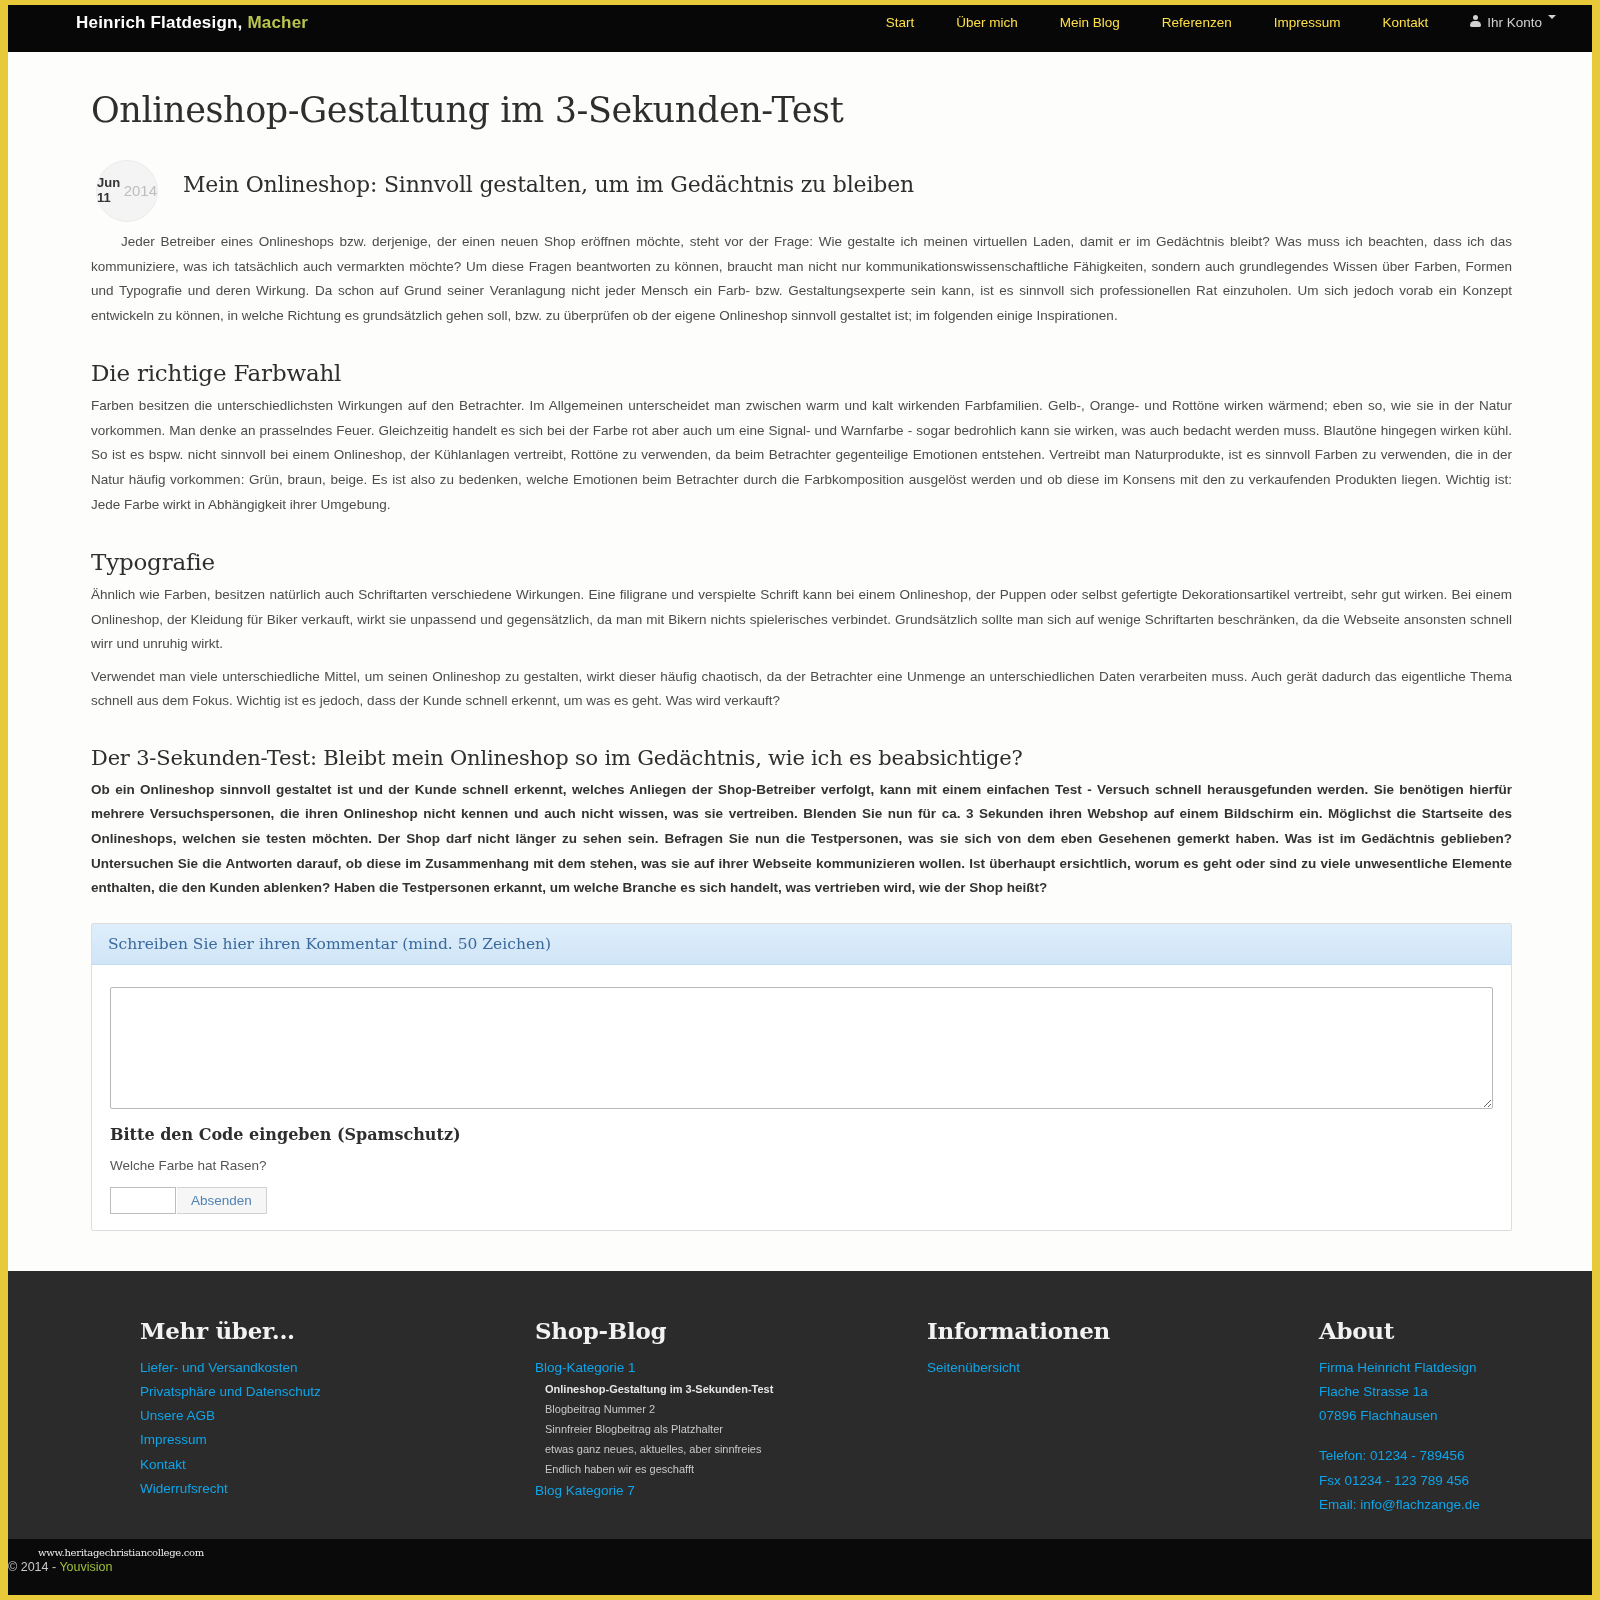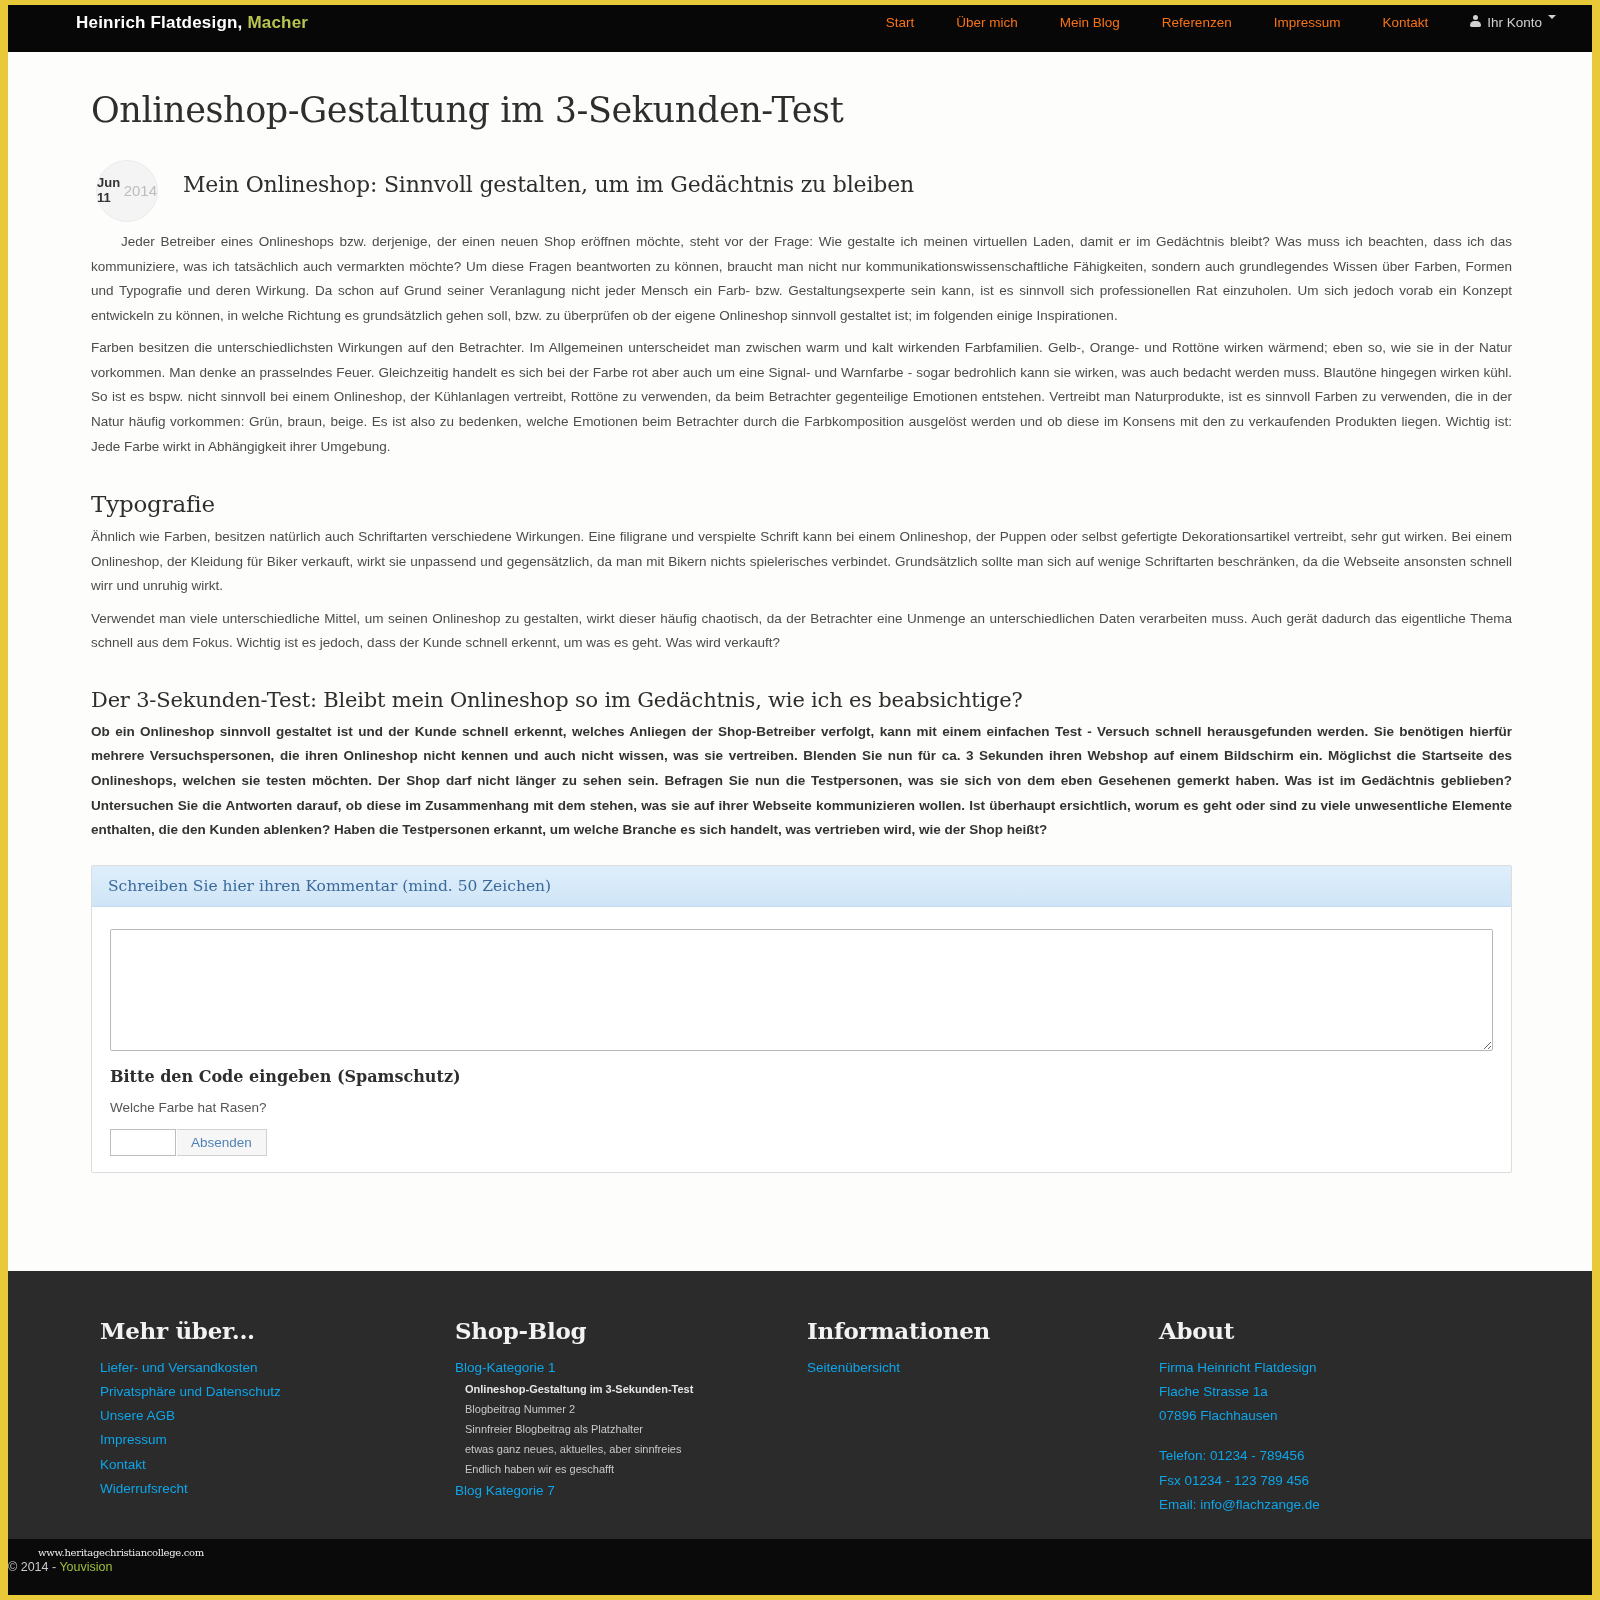--- a/index.html
+++ b/index.html
@@ -27,21 +27,21 @@
   }
   .brand {
     font-size:17px; font-weight:bold; color:#ffffff;
     letter-spacing:0.2px; white-space:nowrap;
   }
   .brand .accent { color:#b9c44f; font-weight:bold; }
   .nav-links {
     margin-left:auto; display:flex; align-items:center; gap:0px;
   }
   .nav-links a {
-    color:#f97316; font-size:13.5px; text-decoration:none;
+    color:#fde047; font-size:13.5px; text-decoration:none;
     padding:0 21px; white-space:nowrap; line-height:47px;
   }
   .nav-account { display:flex; align-items:flex-start; gap:6px; padding:0 18px 0 21px; }
   .nav-account .lbl { color:#d2d2d2; font-size:13.5px; }
   .user-icon { display:inline-block; width:11px; height:13px; position:relative; }
   .user-icon::before{ content:""; position:absolute; left:3px; top:0; width:5px; height:5px; border-radius:50%; background:#d2d2d2; }
   .user-icon::after{ content:""; position:absolute; left:0; top:6px; width:11px; height:6px; border-radius:5px 5px 2px 2px; background:#d2d2d2; }
   .caret { width:0;height:0;border-left:4px solid transparent;border-right:4px solid transparent;border-top:4px solid #d2d2d2; }
 
   
@@ -119,21 +119,21 @@
     background:#f6f6f6; color:#4f82b5; font-size:13.5px;
     font-family:"Liberation Sans",sans-serif; cursor:pointer;
   }
 
   
   .footer {
     flex:0 0 auto; background:#2b2b2b; color:#cfcfcf;
     padding:46px 80px 20px 92px;
     display:flex;
   }
-  .fcol { flex:0 0 auto; }
+  .fcol { flex:0 0 auto;margin-left:40px; }
   .fcol.c1 { width:355px; }
   .fcol.c2 { width:352px; }
   .fcol.c3 { width:352px; }
   .fcol.c4 { width:auto; }
   .fcol h4 {
     font-family:"DejaVu Serif", serif; font-weight:bold;
     font-size:23px; color:#f2f2f2; margin:0 0 14px 0; letter-spacing:-0.3px;
   }
   .fcol a, .fcol .txt {
     display:block; color:#0ea5e9; font-size:13.5px;
@@ -189,20 +189,21 @@
     <div class="post-head">
       <div class="date-badge">
         <span class="d">Jun 11</span>
         <span class="y">2014</span>
       </div>
       <h2 class="post-title">Mein Onlineshop: Sinnvoll gestalten, um im Gedächtnis zu bleiben</h2>
     </div>
 
     <p class="body indent">Jeder Betreiber eines Onlineshops bzw. derjenige, der einen neuen Shop eröffnen möchte, steht vor der Frage: Wie gestalte ich meinen virtuellen Laden, damit er im Gedächtnis bleibt? Was muss ich beachten, dass ich das kommuniziere, was ich tatsächlich auch vermarkten möchte? Um diese Fragen beantworten zu können, braucht man nicht nur kommunikationswissenschaftliche Fähigkeiten, sondern auch grundlegendes Wissen über Farben, Formen und Typografie und deren Wirkung. Da schon auf Grund seiner Veranlagung nicht jeder Mensch ein Farb- bzw. Gestaltungsexperte sein kann, ist es sinnvoll sich professionellen Rat einzuholen. Um sich jedoch vorab ein Konzept entwickeln zu können, in welche Richtung es grundsätzlich gehen soll, bzw. zu überprüfen ob der eigene Onlineshop sinnvoll gestaltet ist; im folgenden einige Inspirationen.</p>
 
+    <h3 class="section">Die richtige Farbwahl</h3>
     <p class="body">Farben besitzen die unterschiedlichsten Wirkungen auf den Betrachter. Im Allgemeinen unterscheidet man zwischen warm und kalt wirkenden Farbfamilien. Gelb-, Orange- und Rottöne wirken wärmend; eben so, wie sie in der Natur vorkommen. Man denke an prasselndes Feuer. Gleichzeitig handelt es sich bei der Farbe rot aber auch um eine Signal- und Warnfarbe - sogar bedrohlich kann sie wirken, was auch bedacht werden muss. Blautöne hingegen wirken kühl. So ist es bspw. nicht sinnvoll bei einem Onlineshop, der Kühlanlagen vertreibt, Rottöne zu verwenden, da beim Betrachter gegenteilige Emotionen entstehen. Vertreibt man Naturprodukte, ist es sinnvoll Farben zu verwenden, die in der Natur häufig vorkommen: Grün, braun, beige. Es ist also zu bedenken, welche Emotionen beim Betrachter durch die Farbkomposition ausgelöst werden und ob diese im Konsens mit den zu verkaufenden Produkten liegen. Wichtig ist: Jede Farbe wirkt in Abhängigkeit ihrer Umgebung.</p>
 
     <h3 class="section">Typografie</h3>
     <p class="body">Ähnlich wie Farben, besitzen natürlich auch Schriftarten verschiedene Wirkungen. Eine filigrane und verspielte Schrift kann bei einem Onlineshop, der Puppen oder selbst gefertigte Dekorationsartikel vertreibt, sehr gut wirken. Bei einem Onlineshop, der Kleidung für Biker verkauft, wirkt sie unpassend und gegensätzlich, da man mit Bikern nichts spielerisches verbindet. Grundsätzlich sollte man sich auf wenige Schriftarten beschränken, da die Webseite ansonsten schnell wirr und unruhig wirkt.</p>
 
     <p class="body">Verwendet man viele unterschiedliche Mittel, um seinen Onlineshop zu gestalten, wirkt dieser häufig chaotisch, da der Betrachter eine Unmenge an unterschiedlichen Daten verarbeiten muss. Auch gerät dadurch das eigentliche Thema schnell aus dem Fokus. Wichtig ist es jedoch, dass der Kunde schnell erkennt, um was es geht. Was wird verkauft?</p>
 
     <h3 class="section small">Der 3-Sekunden-Test: Bleibt mein Onlineshop so im Gedächtnis, wie ich es beabsichtige?</h3>
     <p class="body bold">Ob ein Onlineshop sinnvoll gestaltet ist und der Kunde schnell erkennt, welches Anliegen der Shop-Betreiber verfolgt, kann mit einem einfachen Test - Versuch schnell herausgefunden werden. Sie benötigen hierfür mehrere Versuchspersonen, die ihren Onlineshop nicht kennen und auch nicht wissen, was sie vertreiben. Blenden Sie nun für ca. 3 Sekunden ihren Webshop auf einem Bildschirm ein. Möglichst die Startseite des Onlineshops, welchen sie testen möchten. Der Shop darf nicht länger zu sehen sein. Befragen Sie nun die Testpersonen, was sie sich von dem eben Gesehenen gemerkt haben. Was ist im Gedächtnis geblieben? Untersuchen Sie die Antworten darauf, ob diese im Zusammenhang mit dem stehen, was sie auf ihrer Webseite kommunizieren wollen. Ist überhaupt ersichtlich, worum es geht oder sind zu viele unwesentliche Elemente enthalten, die den Kunden ablenken? Haben die Testpersonen erkannt, um welche Branche es sich handelt, was vertrieben wird, wie der Shop heißt?</p>
 

